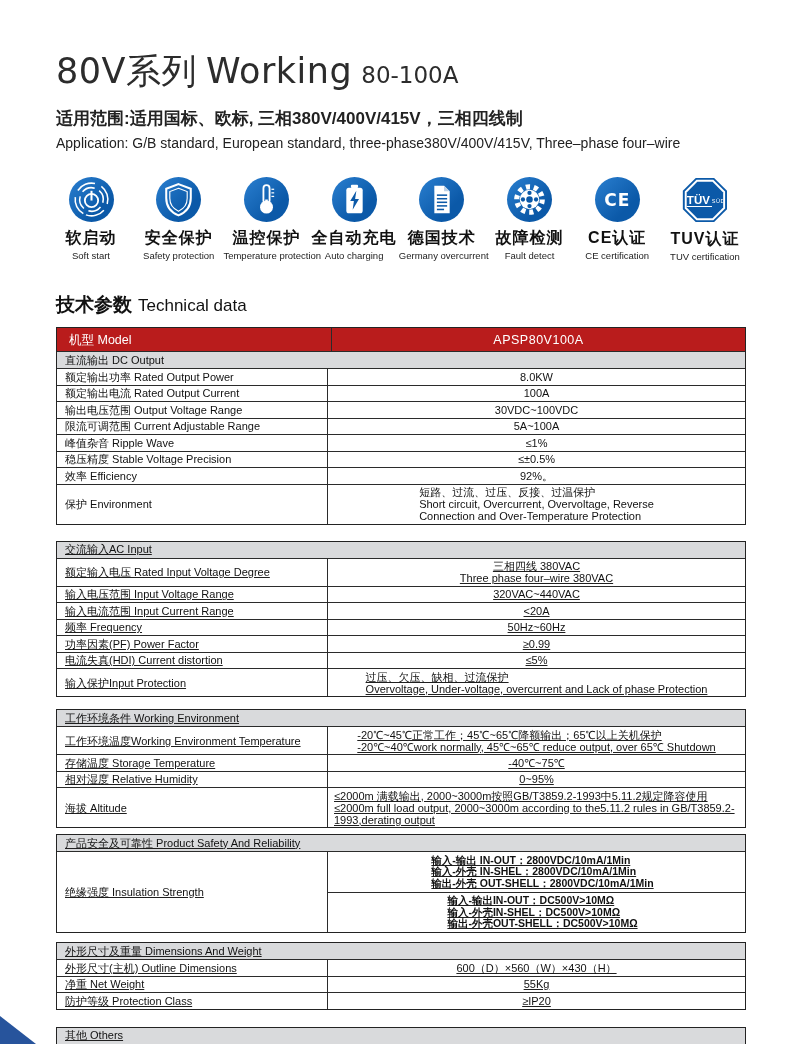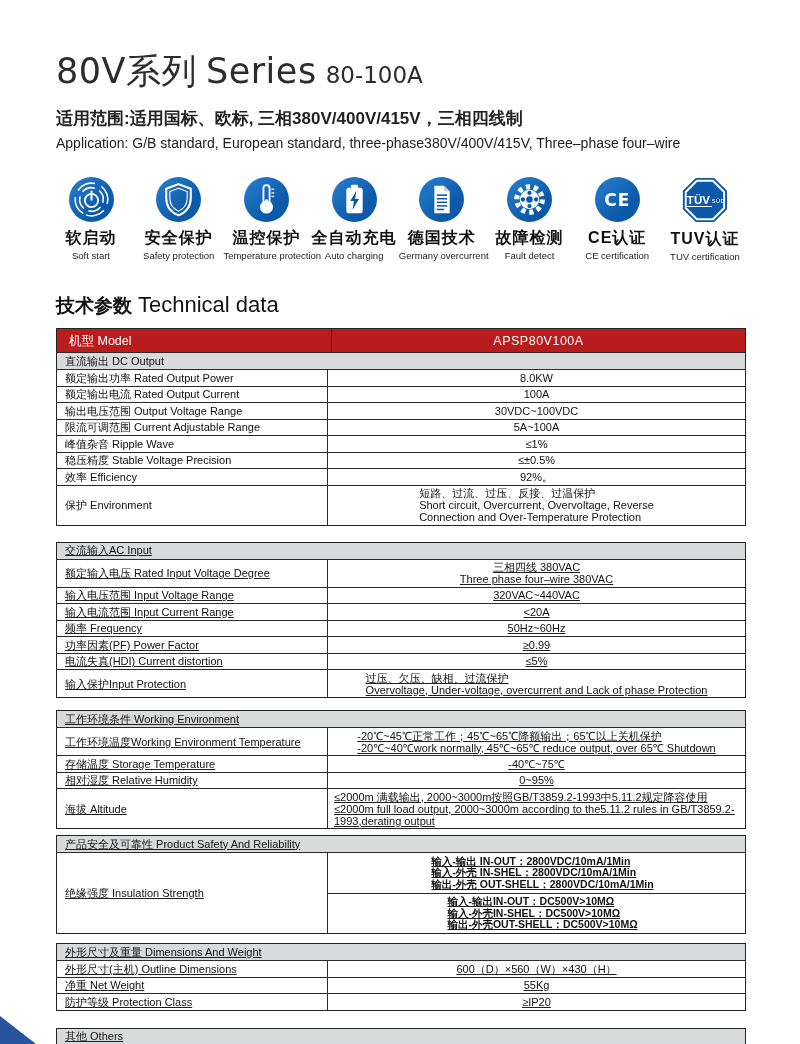--- a/index.html
+++ b/index.html
@@ -28,21 +28,21 @@
   .oct{clip-path:polygon(30% 2%,70% 2%,98% 30%,98% 70%,70% 98%,30% 98%,2% 70%,2% 30%);}
   .tuv-outer{width:46px;height:46px;background:#0b59a8;position:relative;margin:0 auto;border-radius:0;}
   .tuv-mid{position:absolute;inset:2px;background:#fff;}
   .tuv-inner{position:absolute;inset:4px;background:#0b59a8;display:flex;flex-direction:row;
              align-items:center;justify-content:center;color:#fff;}
   .tuv-word{font-size:11.5px;font-weight:700;border-bottom:1px solid #fff;line-height:12px;padding:0 2px;}
   .tuv-sub{font-size:5.5px;letter-spacing:.5px;margin-top:1px;}
 
   
   .tech-heading{margin-top:30px;font-size:19px;font-weight:700;color:#111;}
-  .tech-heading .en{font-size:22px;font-weight:400;margin-left:6px;}
+  .tech-heading .en{font-size:17px;font-weight:400;margin-left:6px;}
 
   
   #tables-root{width:690px;margin-top:9px;}
   .spec-table{border:1.5px solid #232323;}
   .spec-table + .spec-table{margin-top:14px;text-decoration:underline;}
   .spec-table:nth-child(2){margin-top:16px;}
   .spec-table:nth-child(3){margin-top:12px;}
   .spec-table:nth-child(4){margin-top:6px;}
   .spec-table:nth-child(5){margin-top:9px;}
   .spec-table:nth-child(6){margin-top:17px;}
@@ -74,21 +74,21 @@
               border-left:36px solid #27549c;border-top:28px solid transparent;}
 </style>
 </head>
 <body>
 
 <div class="page">
   <div class="content">
 
     <div class="title-row">
       <span class="title-main">80V系列</span>
-      <span class="title-main">Series</span>
+      <span class="title-main">Working</span>
       <span class="title-range">80-100A</span>
     </div>
     <div class="subtitle-zh">适用范围:适用国标、欧标, 三相380V/400V/415V，三相四线制</div>
     <div class="subtitle-en">Application: G/B standard, European standard, three-phase380V/400V/415V, Three–phase  four–wire</div>
 
     <div class="features">
 
       <div class="feature">
         <div class="ficon">
           <svg width="45" height="45" viewBox="0 0 44 44">

